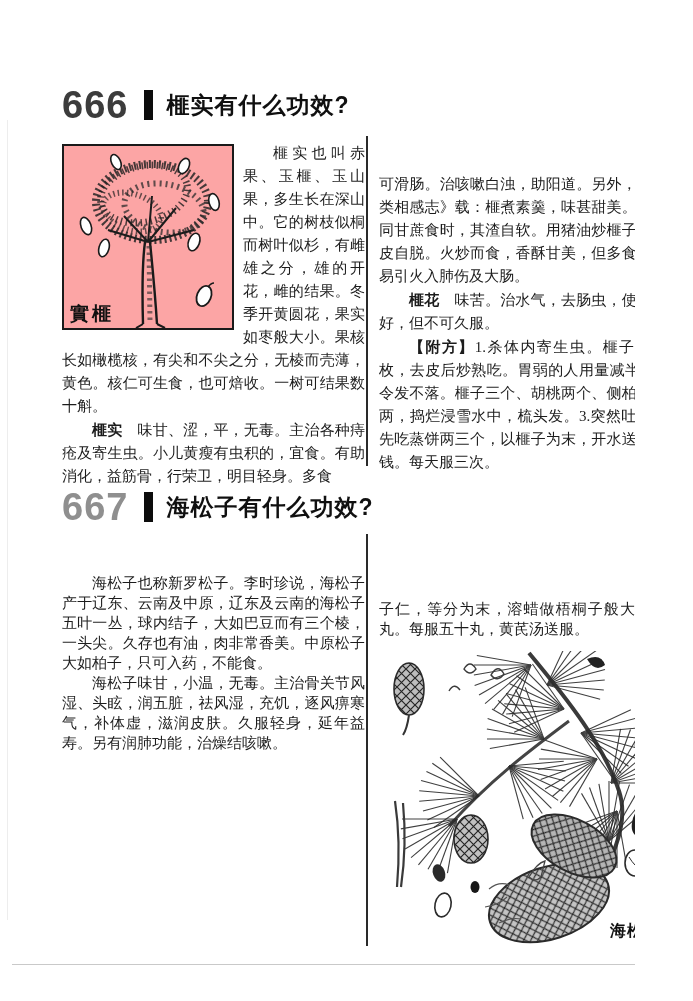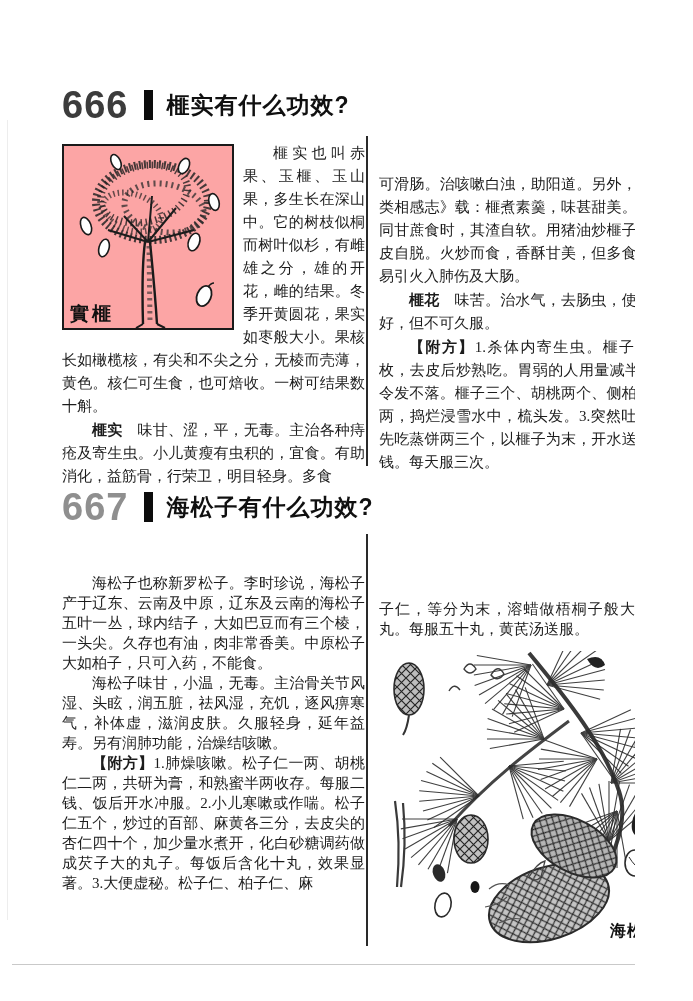--- a/index.html
+++ b/index.html
@@ -137,21 +137,20 @@
 
   <div class="q-heading" style="top:486px;">
     <span class="qnum" style="color: rgb(143, 143, 143);">667</span>
     <span class="qbar"></span>
     <h2 class="qtitle">海松子有什么功效?</h2>
   </div>
 
   <div class="col col-667 left-col" style="top:541px;">
     <p class="indent">海松子也称新罗松子。李时珍说，海松子产于辽东、云南及中原，辽东及云南的海松子五叶一丛，球内结子，大如巴豆而有三个棱，一头尖。久存也有油，肉非常香美。中原松子大如柏子，只可入药，不能食。</p>
     <p class="indent">海松子味甘，小温，无毒。主治骨关节风湿、头眩，润五脏，祛风湿，充饥，逐风痹寒气，补体虚，滋润皮肤。久服轻身，延年益寿。另有润肺功能，治燥结咳嗽。</p>
-    <p class="indent"><b>【附方】</b><span>1.肺燥咳嗽。松子仁一两、胡桃仁二两，共研为膏，和熟蜜半两收存。每服二钱、饭后开水冲服。2.小儿寒嗽或作喘。松子仁五个，炒过的百部、麻黄各三分，去皮尖的杏仁四十个，加少量水煮开，化白砂糖调药做成芡子大的丸子。每饭后含化十丸，效果显著。3.大便虚秘。松子仁、柏子仁、麻</span></p>
   </div>
 
   <div class="vrule" style="top:534px;height:412px;"></div>
 
   <div class="col col-667 right-col" style="top:567px;">
     <p>子仁，等分为末，溶蜡做梧桐子般大小的丸。每服五十丸，黄芪汤送服。</p>
     <div class="pine-wrap">
       <svg width="288" height="296" viewBox="0 0 288 296">
         <defs>
           <g id="fan" stroke="#2b2b2b" stroke-width="1.1" opacity="0.9">

